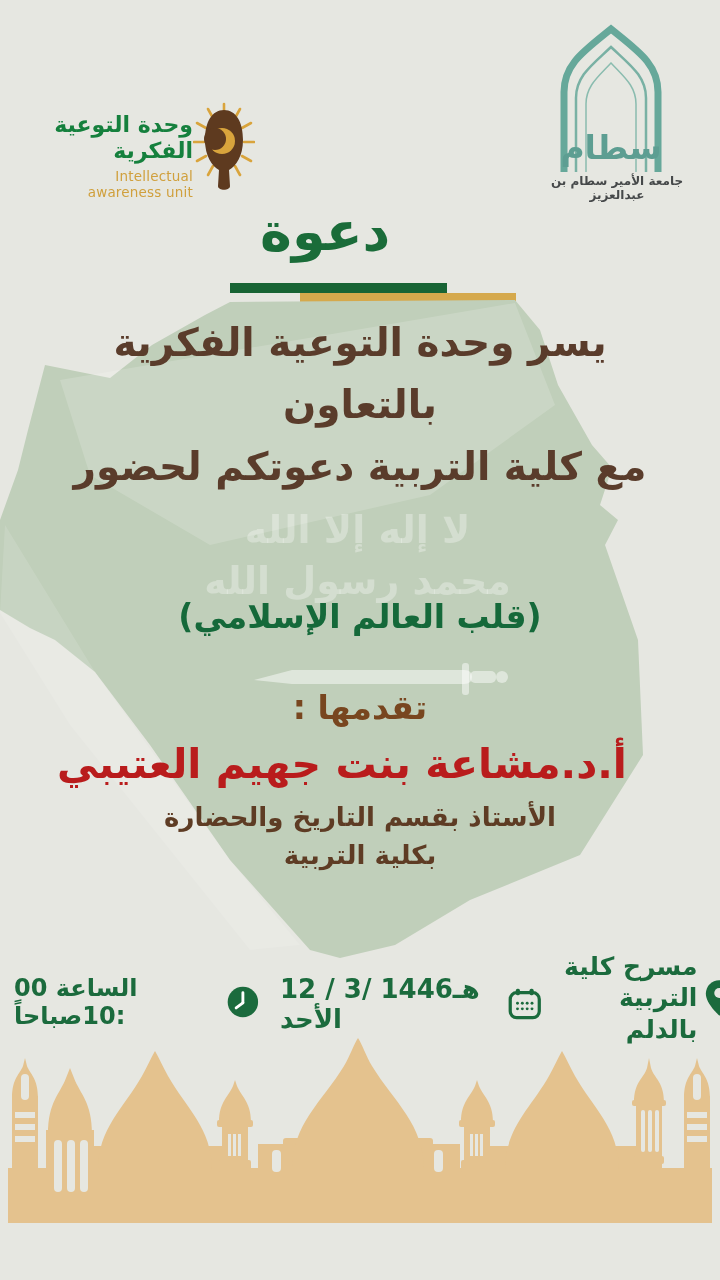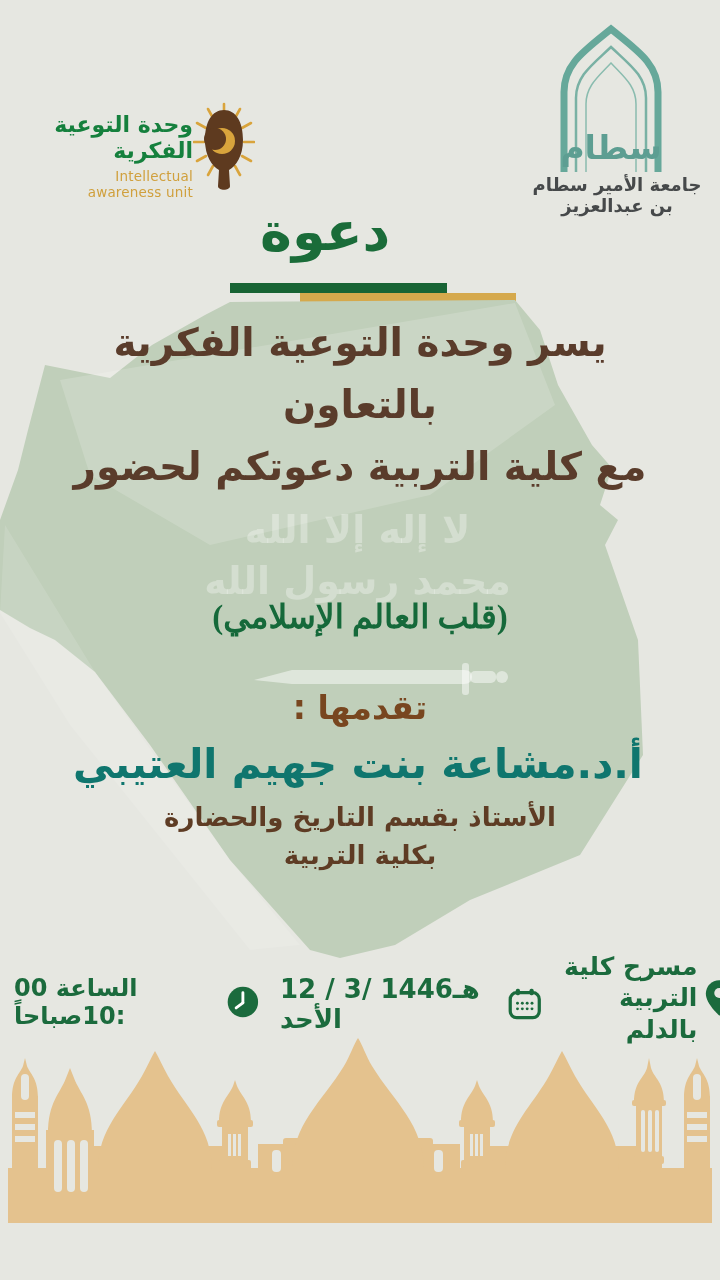--- a/index.html
+++ b/index.html
@@ -13,45 +13,45 @@
   
   .unit-logo{left:40px;top:98px;width:215px;height:95px;}
   .unit-texts{position:absolute;right:62px;top:14px;width:150px;text-align:right;}
   .unit-title{font-size:22px;font-weight:bold;color:#15803d;line-height:1.2;direction:rtl;}
   .unit-sub{font-size:13.5px;color:#d0a03d;margin-top:3px;letter-spacing:.2px;}
   .unit-icon{position:absolute;right:0;top:0;}
   .uni-logo{left:552px;top:22px;width:130px;height:172px;}
   .uni-wordmark{position:absolute;left:0;top:106px;width:118px;text-align:center;
     font-size:33px;font-weight:bold;color:#5d9e92;letter-spacing:-1px;direction:rtl;}
   .uni-caption{position:absolute;left:-22px;top:152px;width:174px;text-align:center;
-    font-size:18px;font-weight:bold;color:#46494a;direction:rtl;}
+    font-size:12px;font-weight:bold;color:#46494a;direction:rtl;}
   
   .heading{left:260px;top:200px;width:226px;text-align:left;font-size:54px;
     font-weight:800;color:#1a6c39;direction:rtl;}
   .bar-green{left:230px;top:283px;width:217px;height:10px;background:#186434;}
   .bar-gold{left:300px;top:293px;width:216px;height:9px;background:#d5a94c;}
   
   .intro{left:36px;top:312px;width:648px;text-align:center;direction:rtl;
     font-size:39px;font-weight:bold;color:#5a3c2b;line-height:62px;}
   
   .map{left:0;top:295px;}
   .flag-text{left:200px;top:505px;width:315px;text-align:center;direction:rtl;
     font-size:38px;font-weight:bold;color:rgba(255,255,255,.32);
     line-height:1.35;filter:blur(.6px);}
   .sword{left:248px;top:655px;}
   
   .main-title{left:95px;top:500px;width:530px;text-align:center;direction:rtl;
     font-family:"DejaVu Serif","DejaVu Sans",serif;
     font-size:45px;font-weight:bold;color:#161616;}
   .subtitle{left:130px;top:597px;width:460px;text-align:center;direction:rtl;
-    font-size:33px;font-weight:800;color:#15693a;font-family:Liberation Serif, serif;}
+    font-size:33px;font-weight:800;color:#15693a;}
   .presented{left:240px;top:688px;width:240px;text-align:center;direction:rtl;
     font-size:33px;font-weight:800;color:#78461f;}
-  .speaker{left:48px;top:740px;width:620px;text-align:center;direction:rtl;
-    font-size:41px;font-weight:800;color:#0f766e;}
+  .speaker{left:32px;top:740px;width:620px;text-align:center;direction:rtl;
+    font-size:41px;font-weight:800;color:#b91c1c;}
   .role1{left:60px;top:802px;width:600px;text-align:center;direction:rtl;
     font-size:26px;font-weight:bold;color:#5e3c24;}
   .role2{left:60px;top:840px;width:600px;text-align:center;direction:rtl;
     font-size:26px;font-weight:bold;color:#5e3c24;}
   
   .detail{display:flex;align-items:center;color:#1b6b3d;}
   .detail .txt{font-weight:bold;}
   .grp-time{left:14px;top:976px;width:246px;height:52px;gap:7px;}
   .grp-time .txt{font-size:24px;direction:ltr;unicode-bidi:isolate;}
   .grp-date{left:280px;top:980px;width:262px;height:48px;justify-content:flex-end;gap:8px;}

